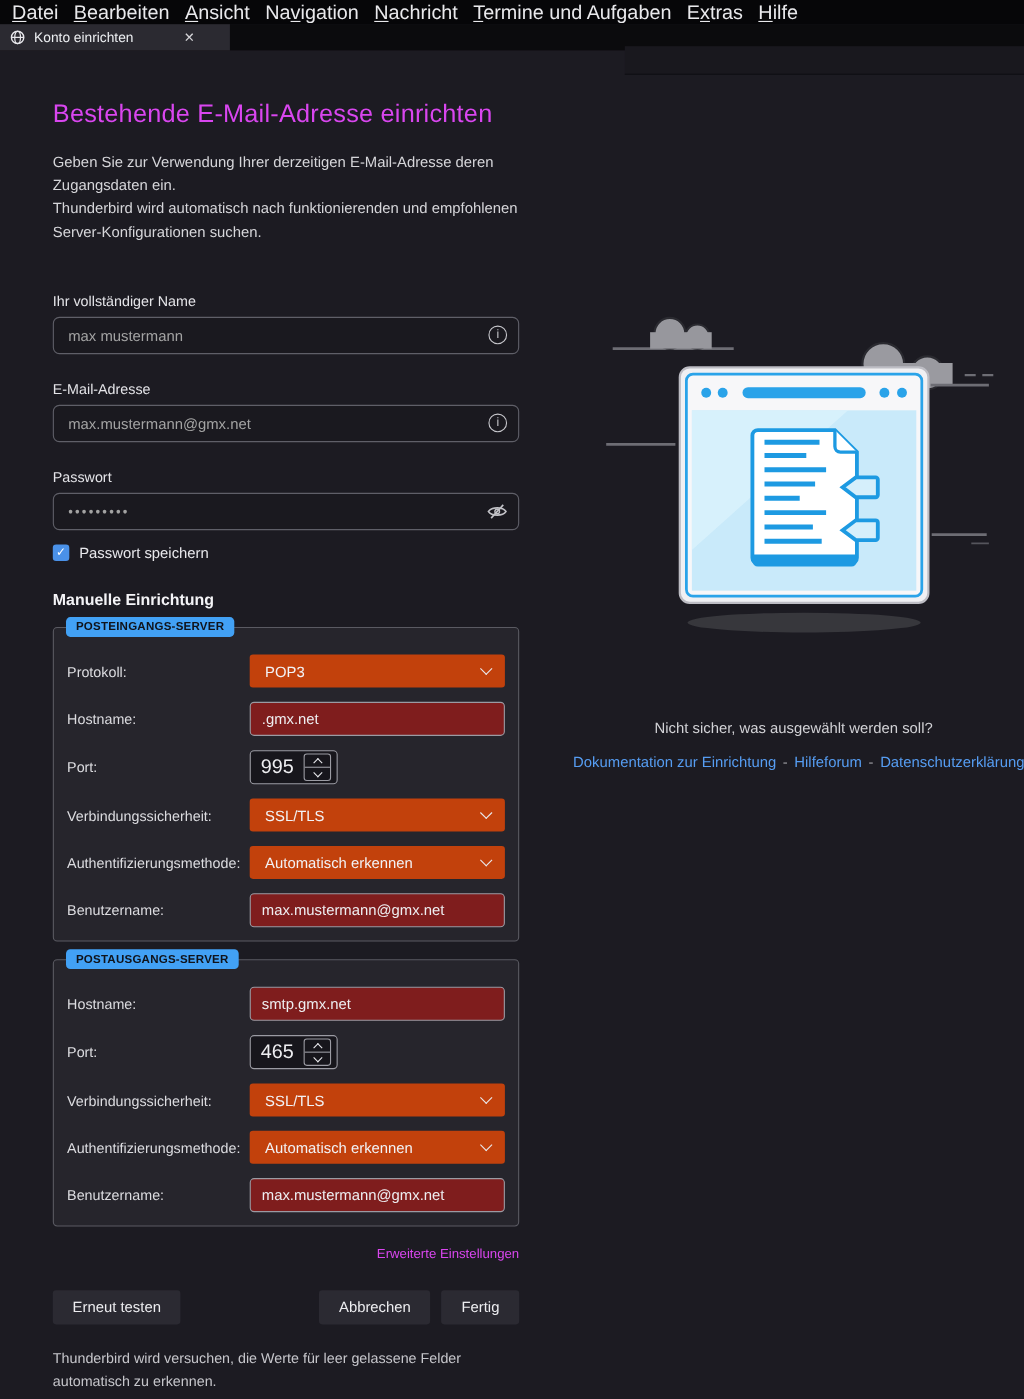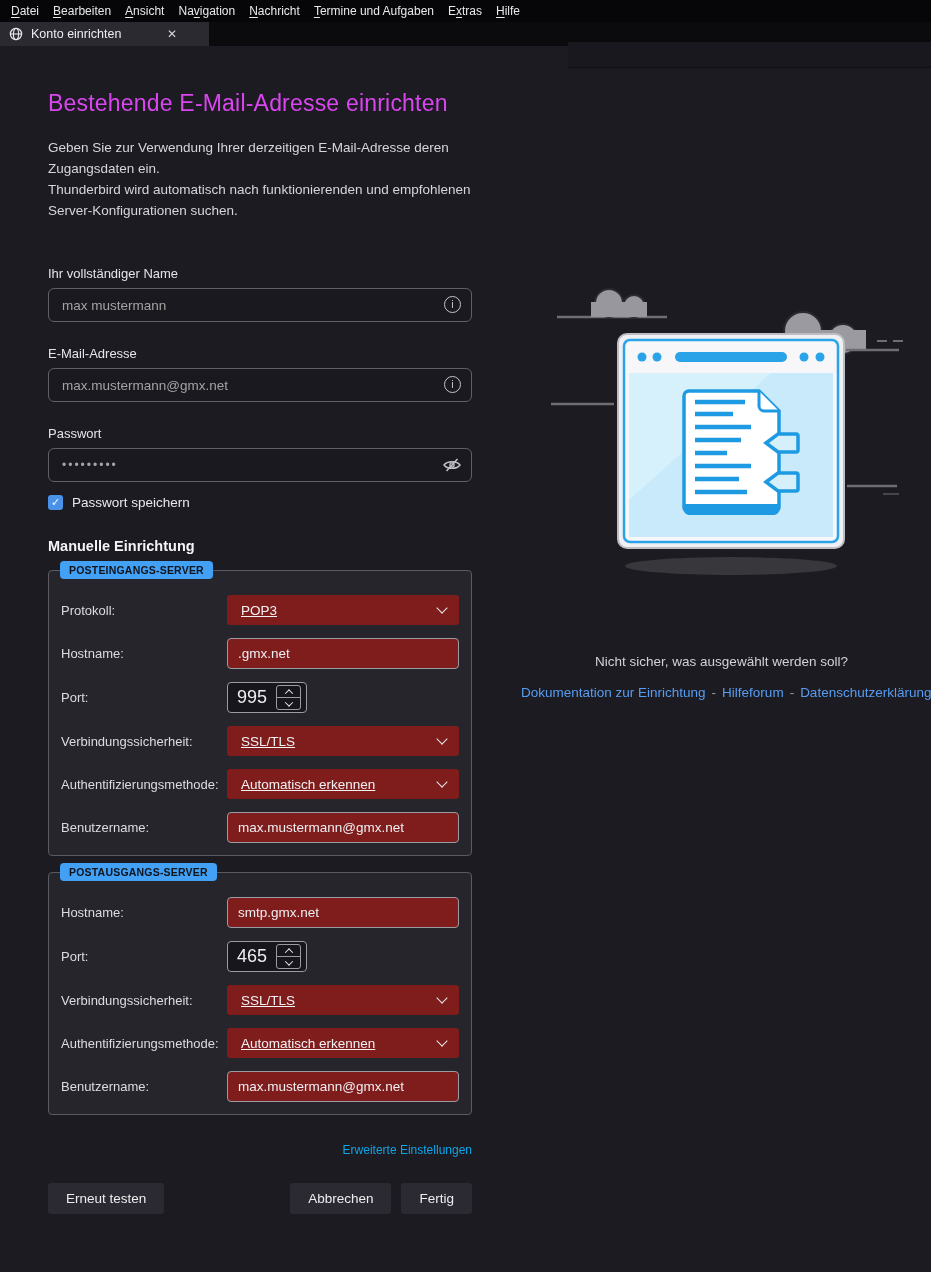--- a/index.html
+++ b/index.html
@@ -6,21 +6,21 @@
   html,body { width:931px; height:1272px; overflow:hidden; }
   body {
     background:#1c1b22;
     font-family:"Liberation Sans","DejaVu Sans",sans-serif;
     color:#e6e6e9;
     position:relative;
   }
   
   .menubar {
     height:22px; background:#060608; display:flex; align-items:center;
-    padding-left:4px; font-size:12px; color:#e9e9ec;
+    padding-left:4px; font-size:18px; color:#e9e9ec;
   }
   .menu-item { padding:2px 7px; cursor:default; white-space:nowrap; }
   .menu-item .ak { text-decoration:underline; text-underline-offset:2px; }
   .tabrow { height:24px; background:#0b0b0d; display:flex; }
   .tab {
     width:209px; background:#2b2a31; display:flex; align-items:center;
     padding:0 10px 0 9px; font-size:12.5px; color:#eceef1;
   }
   .tab-label { margin-left:8px; flex:1; }
   .tab-close { color:#d4d4d8; font-size:12px; margin-right:22px; cursor:default; }
@@ -63,23 +63,23 @@
   }
   .panel-badge {
     position:absolute; top:-10px; left:11px; background:#42a1f5; color:#10131a;
     font-size:10.5px; font-weight:bold; letter-spacing:.2px; padding:3px 9px; border-radius:4px;
   }
   .row { display:flex; align-items:center; margin-bottom:13px; }
   .row:last-child { margin-bottom:0; }
   .row-label { width:166px; flex:none; font-size:13px; color:#dcdce0; }
   .row-control { flex:1; position:relative; }
   .select {
-    height:30px; background:#7f1d1d; border-radius:3px; color:#f2f2f5;
+    height:30px; background:#c2410c; border-radius:3px; color:#f2f2f5;
     font-size:13.5px; display:flex; align-items:center; padding:0 30px 0 14px;
-    position:relative; cursor:default;text-decoration:underline;
+    position:relative; cursor:default;
   }
   .chev {
     position:absolute; right:13px; top:9px; width:8px; height:8px;
     border-right:1.8px solid #e9e9ed; border-bottom:1.8px solid #e9e9ed;
     transform:rotate(45deg);
   }
   input.ptext {
     width:100%; height:31px; background:#7f1d1d; border:1px solid #9b9ba3;
     border-radius:4px; color:#eeeef1; font-size:13.5px; padding:0 10px;
     font-family:inherit; outline:none;
@@ -94,21 +94,21 @@
   }
   .spinner {
     width:25px; margin:2px 2px 2px 0; border:1px solid #9b9ba3; border-radius:3px;
     display:flex; flex-direction:column;
   }
   .spin { flex:1; display:flex; align-items:center; justify-content:center; cursor:default; }
   .spin + .spin { border-top:1px solid #9b9ba3; }
   .c-up { width:6px; height:6px; border-left:1.6px solid #e9e9ed; border-top:1.6px solid #e9e9ed; transform:rotate(45deg) translate(1px,1px); }
   .c-dn { width:6px; height:6px; border-right:1.6px solid #e9e9ed; border-bottom:1.6px solid #e9e9ed; transform:rotate(45deg) translate(-1px,-1px); }
   
-  .advanced { display:block; text-align:right; margin-top:28px; font-size:12px; color:#0ea5e9; text-decoration:none; }
+  .advanced { display:block; text-align:right; margin-top:18px; font-size:12px; color:#d946ef; text-decoration:none; }
   .btn-row { display:flex; align-items:center; margin-top:26px; }
   button.btn {
     height:31px; padding:0 18px; background:#2b2a32; border:none; border-radius:3px;
     color:#ededf0; font-size:13.5px; font-family:inherit; cursor:default;
   }
   .btn-retest { margin-right:auto; }
   .btn-cancel { margin-right:10px; padding:0 19px; }
   .btn-done { background:#2b5278; color:#2f3c4e; padding:0 27px; }
   .footnote { margin-top:20px; font-size:13px; color:#c6c6cb; line-height:21px; }
   
@@ -299,20 +299,24 @@
     </div>
 
     <a href="#" class="advanced">Erweiterte Einstellungen</a>
 
     <div class="btn-row">
       <button class="btn btn-retest">Erneut testen</button>
       <button class="btn btn-cancel">Abbrechen</button>
       <button class="btn btn-done">Fertig</button>
     </div>
 
+    <div class="footnote">
+      <div>Thunderbird wird versuchen, die Werte für leer gelassene Felder</div>
+      <div>automatisch zu erkennen.</div>
+    </div>
 
   </div>
 
   <div class="aside">
     <svg class="illustration" width="371" height="320" viewBox="560 280 371 320">
 
       <line x1="566" y1="317" x2="676" y2="317" stroke="#6d6d74" stroke-width="2.5"></line>
       <circle cx="618" cy="303" r="14" fill="#97979d" stroke="#2a2a30" stroke-width="2"></circle>
       <circle cx="643" cy="306" r="11" fill="#97979d" stroke="#2a2a30" stroke-width="2"></circle>
       <rect x="600" y="302" width="56" height="15" fill="#97979d"></rect>

